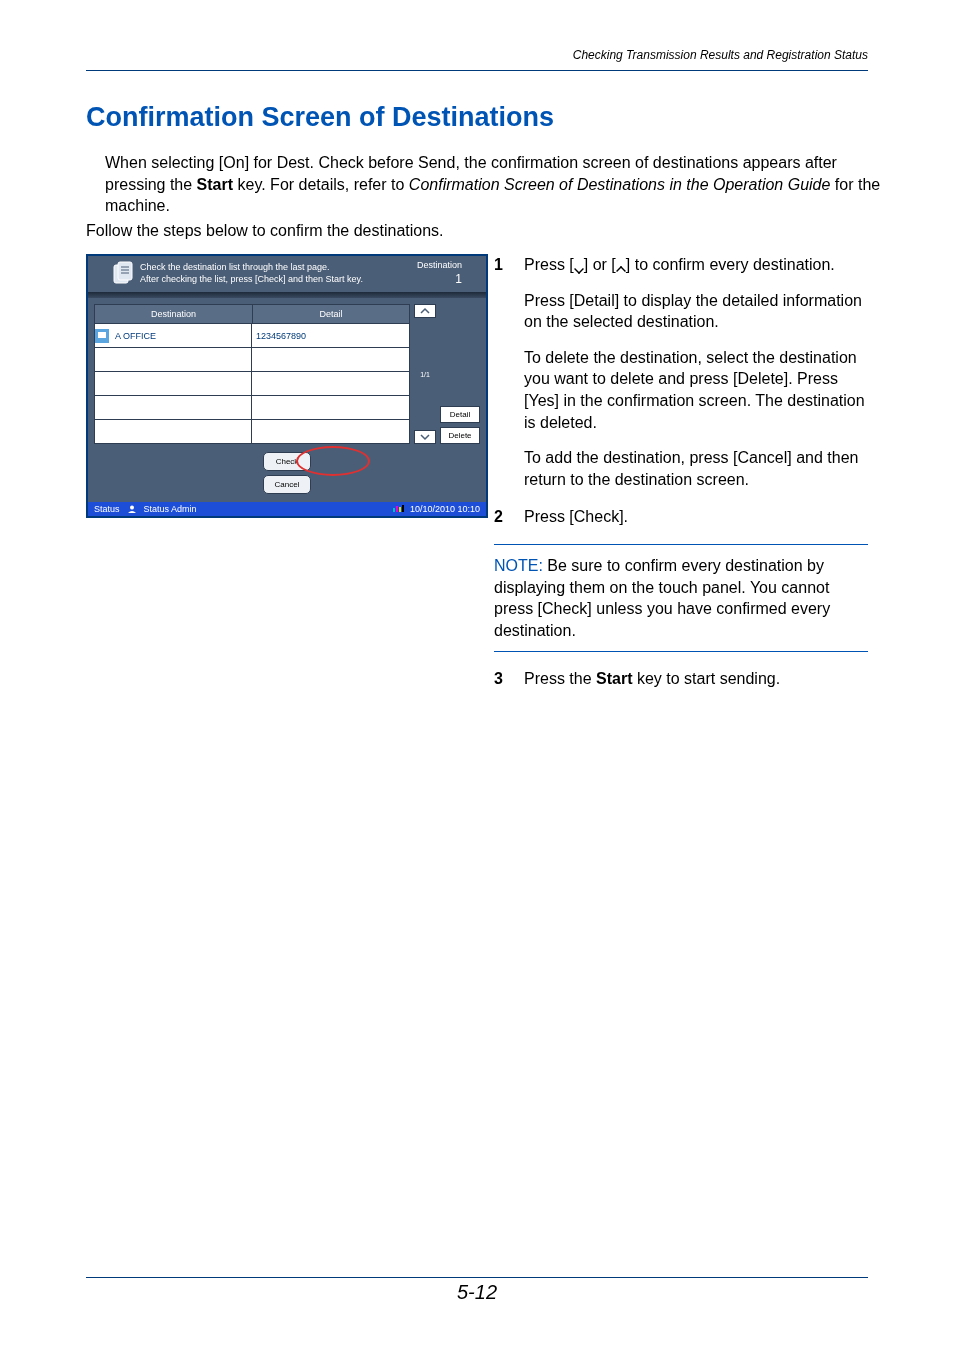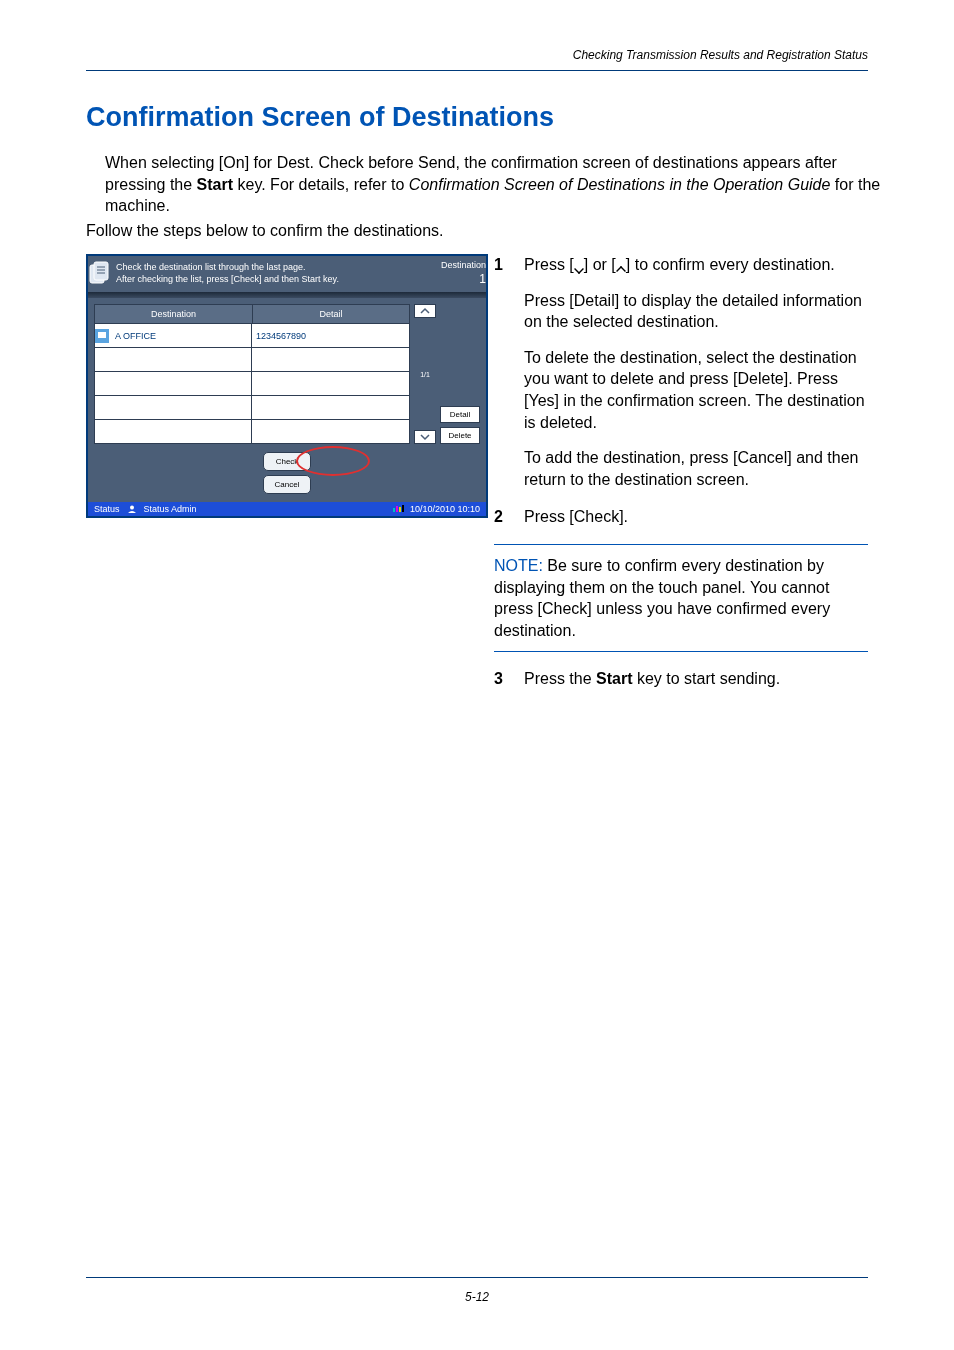--- a/index.html
+++ b/index.html
@@ -68,21 +68,21 @@
     border: 2px solid #003a7a;
     background: #4b5e77;
     font-size: 0;
   }
   .shot * { font-size: 9px; box-sizing: border-box; }
   .shot-header {
     display: flex;
     align-items: center;
     height: 36px;
     color: #fff;
-    padding: 0 0;
+    padding: 0 24px;
   }
   .icon-doc {
     width: 22px;
     height: 26px;
     margin-right: 6px;
     display: block;
   }
   .shot-header-text {
     flex: 1;
     line-height: 1.3;
@@ -318,21 +318,21 @@
     bottom: 72px;
     width: 782px;
     border-top: 1px solid #003a7a;
   }
   .page-num {
     position: absolute;
     width: 954px;
     bottom: 46px;
     text-align: center;
     font-style: italic;
-    font-size: 12px;
+    font-size: 20px;
   }
 </style>
 </head>
 <body>
 
 <div class="page">
   <div class="running-head">Checking Transmission Results and Registration Status</div>
   <div class="rule-top"></div>
 
   <div class="h1">Confirmation Screen of Destinations</div>

